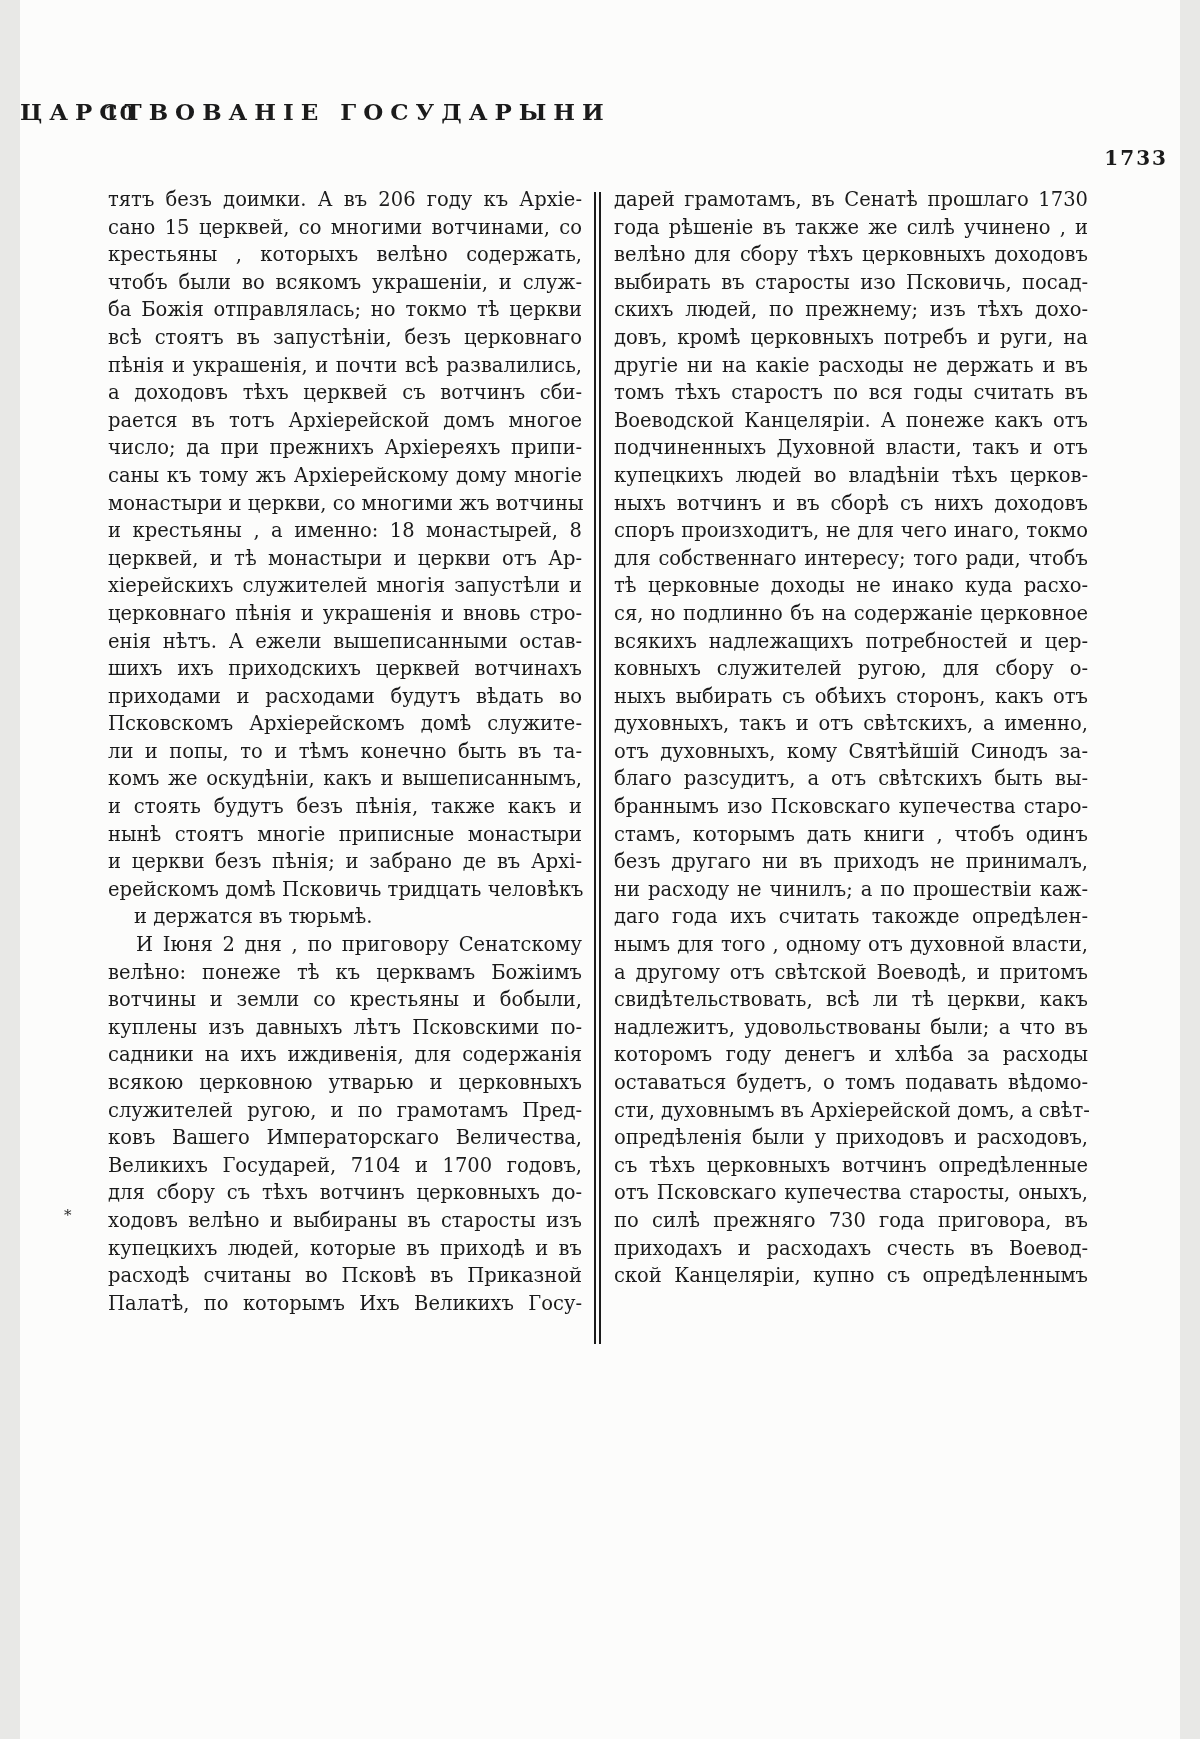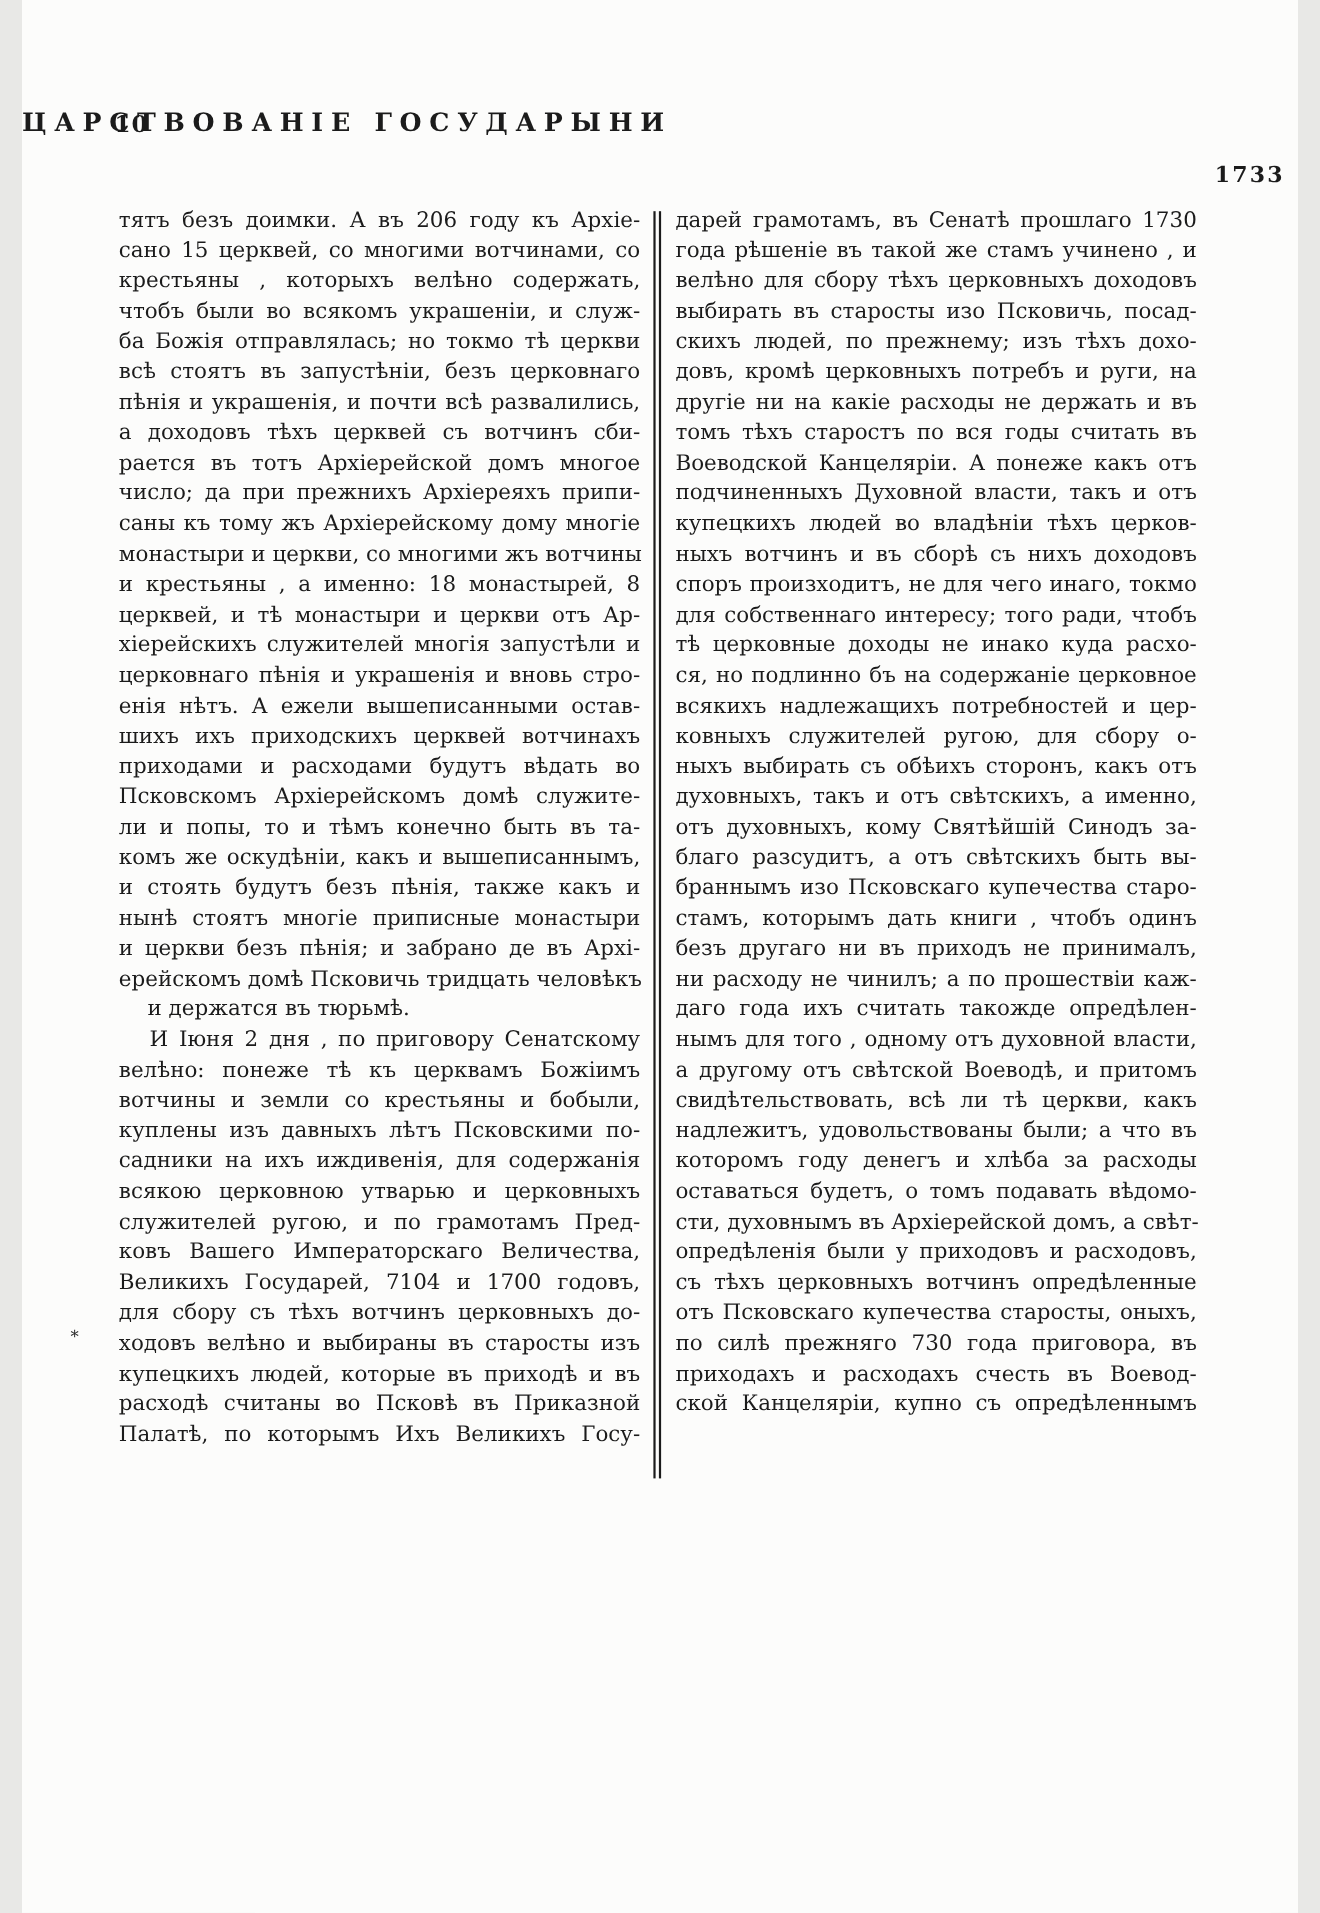--- a/index.html
+++ b/index.html
@@ -139,21 +139,21 @@
       <div class="line">ходовъ велѣно и выбираны въ старосты изъ</div>
       <div class="line">купецкихъ людей, которые въ приходѣ и въ</div>
       <div class="line">расходѣ считаны во Псковѣ въ Приказной</div>
       <div class="line">Палатѣ, по которымъ Ихъ Великихъ Госу-</div>
     </div>
 
   <div class="column-divider"></div>
 
   <div class="column column-right">
       <div class="line">дарей грамотамъ, въ Сенатѣ прошлаго 1730</div>
-      <div class="line">года рѣшеніе въ такой же стамъ учинено , и</div>
+      <div class="line">года рѣшеніе въ также же силѣ учинено , и</div>
       <div class="line">велѣно для сбору тѣхъ церковныхъ доходовъ</div>
       <div class="line">выбирать въ старосты изо Псковичь, посад-</div>
       <div class="line">скихъ людей, по прежнему; изъ тѣхъ дохо-</div>
       <div class="line">довъ, кромѣ церковныхъ потребъ и руги, на</div>
       <div class="line">другіе ни на какіе расходы не держать и въ</div>
       <div class="line">томъ тѣхъ старостъ по вся годы считать въ</div>
       <div class="line">Воеводской Канцеляріи. А понеже какъ отъ</div>
       <div class="line">подчиненныхъ Духовной власти, такъ и отъ</div>
       <div class="line">купецкихъ людей во владѣніи тѣхъ церков-</div>
       <div class="line">ныхъ вотчинъ  и въ сборѣ съ нихъ доходовъ</div>

